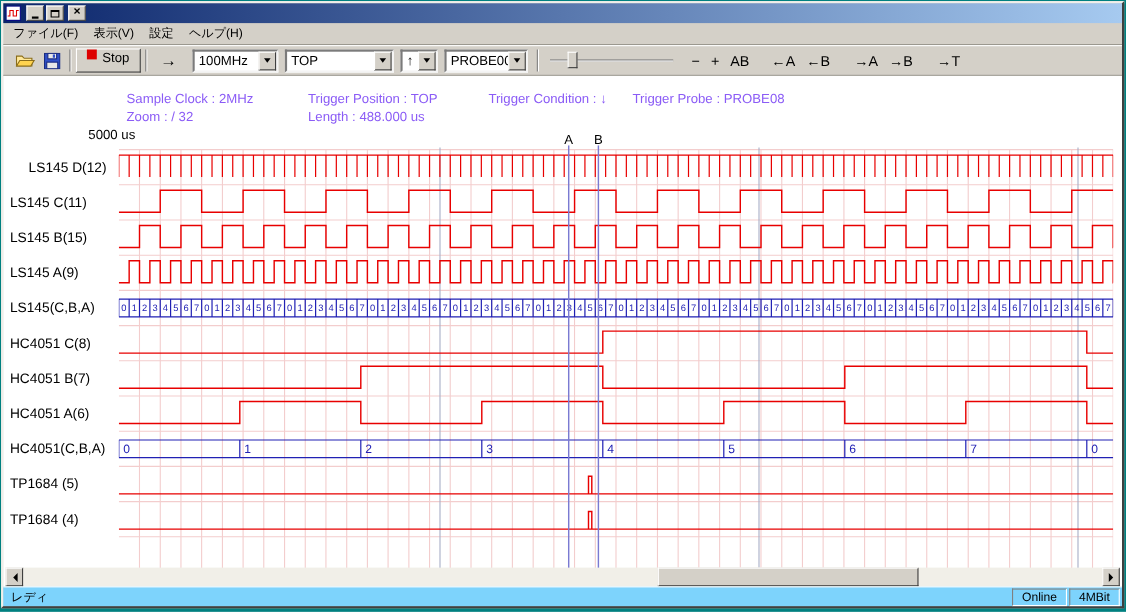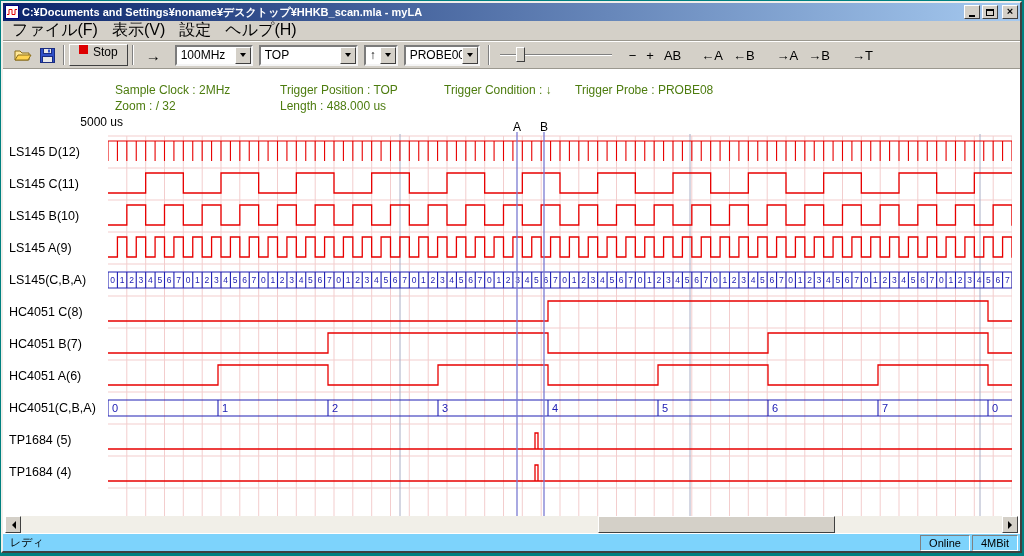--- a/index.html
+++ b/index.html
@@ -15,21 +15,21 @@
                 white-space: nowrap; overflow: hidden; }
   .cap-btn { width: 16px; height: 14px; background: #d4d0c8; border: 1px solid;
              border-color: #fff #404040 #404040 #fff; display: inline-flex; align-items: center;
              justify-content: center; padding: 0; margin-left: 2px; }
   .glyph-min { display: block; width: 6px; height: 2px; background: #000; margin-top: 7px; }
   .glyph-max { display: block; width: 8px; height: 7px; border: 1px solid #000; border-top-width: 2px; }
   .glyph-close { font-size: 11px; font-weight: bold; line-height: 1; margin-top: -1px; }
 
   
   .menubar { height: 20px; display: flex; align-items: center; padding-left: 2px;
-             font-size: 16px; border-bottom: 1px solid #9b988f; }
+             font-size: 11px; border-bottom: 1px solid #9b988f; }
   .menu-item { padding: 2px 7px; white-space: nowrap; }
 
   
   .toolbar { height: 28px; display: flex; align-items: center; padding-left: 8px;
              border-top: 1px solid #ffffff; border-bottom: 1px solid #9b988f; }
   .icon-btn { width: 24px; height: 22px; background: none; border: 1px solid transparent;
               display: inline-flex; align-items: center; justify-content: center; }
   .tsep { width: 2px; height: 20px; margin: 0 4px; border-left: 1px solid #808080;
           border-right: 1px solid #fff; }
   .stop-btn { height: 22px; display: inline-flex; align-items: flex-start; gap: 5px;
@@ -49,21 +49,21 @@
   .tri-down { width: 0; height: 0; border: 3px solid transparent; border-top: 4px solid #000;
               margin-top: 3px; }
   .slider { position: relative; width: 112px; height: 20px; margin: 0 6px; }
   .slider-track { position: absolute; left: 0; right: 0; top: 9px; height: 2px;
                   background: #808080; border-bottom: 1px solid #fff; }
   .slider-thumb { position: absolute; left: 16px; top: 2px; width: 9px; height: 15px;
                   background: #d4d0c8; border: 1px solid; border-color: #fff #404040 #404040 #fff; }
 
   
   .main { position: relative; height: 464px; background: #ffffff; overflow: hidden; }
-  .info { position: absolute; font-size: 12px; color: #4d7c0f; white-space: nowrap; }
+  .info { position: absolute; font-size: 12px; color: #8b5cf6; white-space: nowrap; }
   .div-time { position: absolute; left: 62px; top: 46px; width: 58px; text-align: right;
               font-size: 12px; color: #000; }
   .ch-label { position: absolute; left: 6px; height: 16px; line-height: 16px;
               font-size: 12.5px; color: #000; white-space: nowrap; }
   .marker-label { position: absolute; top: 51px; font-size: 12px; color: #000; }
   .wave-svg { position: absolute; left: 105px; top: 63px; }
 
   
   .hscroll { position: absolute; left: 2px; right: 2px; top: 447px; height: 17px;
              background: #f1efe8; }
@@ -91,21 +91,20 @@
 
 <div class="window">
 
   <div class="titlebar">
     <span style="display:inline-flex">
       <svg width="14" height="14" viewBox="0 0 14 14">
         <rect x="0.5" y="0.5" width="13" height="13" fill="#ffffff" stroke="#000080"></rect>
         <path d="M2 9.5 h2 v-5 h3 v5 h3 v-5 h2" stroke="#e00000" fill="none"></path>
       </svg>
     </span>
-    <span class="title-text">C:¥Documents and Settings¥noname¥デスクトップ¥HHKB_scan.mla - myLA</span>
     <span style="display:inline-flex">
       <button class="cap-btn">
           <span class="glyph-min"></span>
         </button>
       <button class="cap-btn">
           <span class="glyph-max"></span>
         </button>
       <button class="cap-btn" style="margin-left:4px">
           <span class="glyph-close">×</span>
         </button>
@@ -191,23 +190,23 @@
     <span class="info" style="left:572px; top:14px">Trigger Probe : PROBE08</span>
     <span class="info" style="left:112px; top:30px">Zoom : / 32</span>
     <span class="info" style="left:277px; top:30px">Length : 488.000 us</span>
     <span class="div-time">5000 us</span>
 
     <div>
         <span class="marker-label" style="left: 510px;">A</span>
         <span class="marker-label" style="left: 537px;">B</span>
       </div>
     <div>
-        <div class="ch-label" style="top: 75px;">LS145 D(12)</div>
+        <div class="ch-label" style="top: 75px; margin-left: 17px;">LS145 D(12)</div>
         <div class="ch-label" style="top: 107px;">LS145 C(11)</div>
-        <div class="ch-label" style="top: 139px;">LS145 B(10)</div>
+        <div class="ch-label" style="top: 139px;">LS145 B(15)</div>
         <div class="ch-label" style="top: 171px;">LS145 A(9)</div>
         <div class="ch-label" style="top: 203px;">LS145(C,B,A)</div>
         <div class="ch-label" style="top: 235px;">HC4051 C(8)</div>
         <div class="ch-label" style="top: 267px;">HC4051 B(7)</div>
         <div class="ch-label" style="top: 299px;">HC4051 A(6)</div>
         <div class="ch-label" style="top: 331px;">HC4051(C,B,A)</div>
         <div class="ch-label" style="top: 363px;">TP1684 (5)</div>
         <div class="ch-label" style="top: 395px;">TP1684 (4)</div>
       </div>
 

